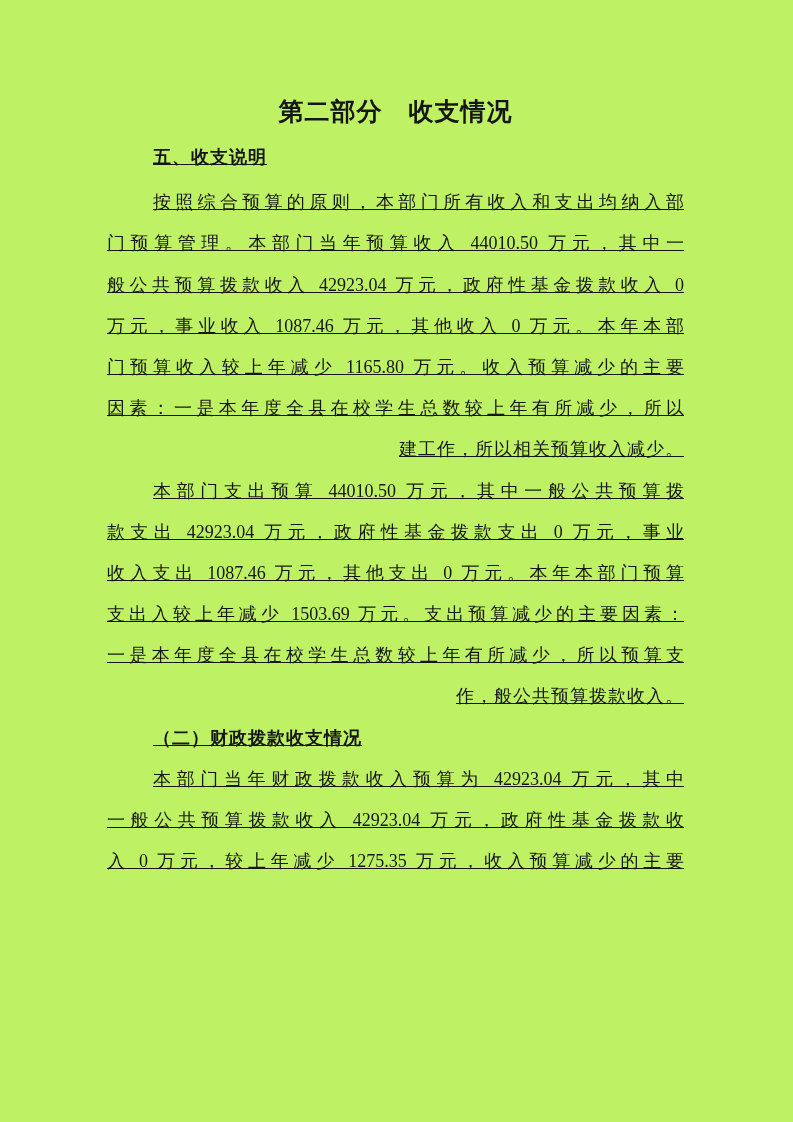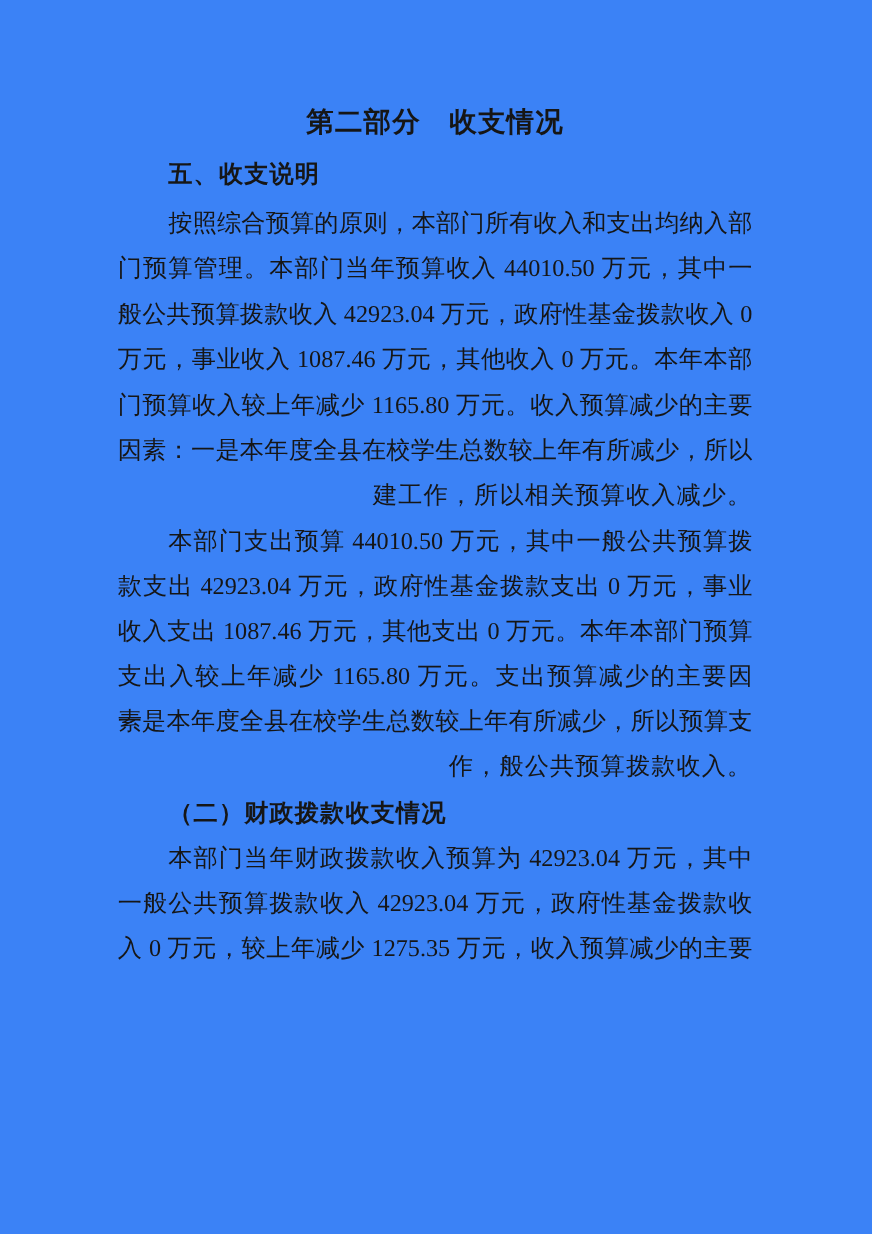--- a/index.html
+++ b/index.html
@@ -4,21 +4,21 @@
 <style>
   html, body {
     margin: 0;
     padding: 0;
     background: #ffffff;
   }
   .page {
     position: relative;
     width: 793px;
     height: 1122px;
-    background: #3b82f6;
+    background: #bef264;
     overflow: hidden;
     font-family: "Liberation Serif", "DejaVu Serif", serif;
     color: #161616;
   }
   .content {
     position: absolute;
     left: 107px;
     top: 0;
     width: 577px;
   }
@@ -28,21 +28,22 @@
     margin-top: 87px;
     font-size: 25px;
     font-weight: 700;
     text-align: center;
     letter-spacing: 1px;
     white-space: pre;
   }
   .row {
     height: 41.2px;
     line-height: 41.2px;
-    font-size: 22px;
+    font-size: 18px;
+    text-decoration: underline;
   }
   .heading {
     font-weight: 700;
     padding-left: 46px;
     letter-spacing: 1px;
   }
   .body-start { margin-top: 4px; }
   .indent { padding-left: 46px; }
   .just {
     text-align: justify;
@@ -68,21 +69,21 @@
     <div class="row just">门预算管理。本部门当年预算收入 44010.50 万元，其中一</div>
     <div class="row just">般公共预算拨款收入 42923.04 万元，政府性基金拨款收入 0</div>
     <div class="row just">万元，事业收入 1087.46 万元，其他收入 0 万元。本年本部</div>
     <div class="row just">门预算收入较上年减少 1165.80 万元。收入预算减少的主要</div>
     <div class="row just">因素：一是本年度全县在校学生总数较上年有所减少，所以</div>
     <div class="row left-end">建工作，所以相关预算收入减少。</div>
 
     <div class="row indent just">本部门支出预算 44010.50 万元，其中一般公共预算拨</div>
     <div class="row just">款支出 42923.04 万元，政府性基金拨款支出 0 万元，事业</div>
     <div class="row just">收入支出 1087.46 万元，其他支出 0 万元。本年本部门预算</div>
-    <div class="row just">支出入较上年减少 1165.80 万元。支出预算减少的主要因素：</div>
+    <div class="row just">支出入较上年减少 1503.69 万元。支出预算减少的主要因素：</div>
     <div class="row just">一是本年度全县在校学生总数较上年有所减少，所以预算支</div>
     <div class="row left-end">作，般公共预算拨款收入。</div>
 
     <div class="row heading">（二）财政拨款收支情况</div>
 
     <div class="row indent just">本部门当年财政拨款收入预算为 42923.04 万元，其中</div>
     <div class="row just">一般公共预算拨款收入 42923.04 万元，政府性基金拨款收</div>
     <div class="row just">入 0 万元，较上年减少 1275.35 万元，收入预算减少的主要</div>
 
   </div>

